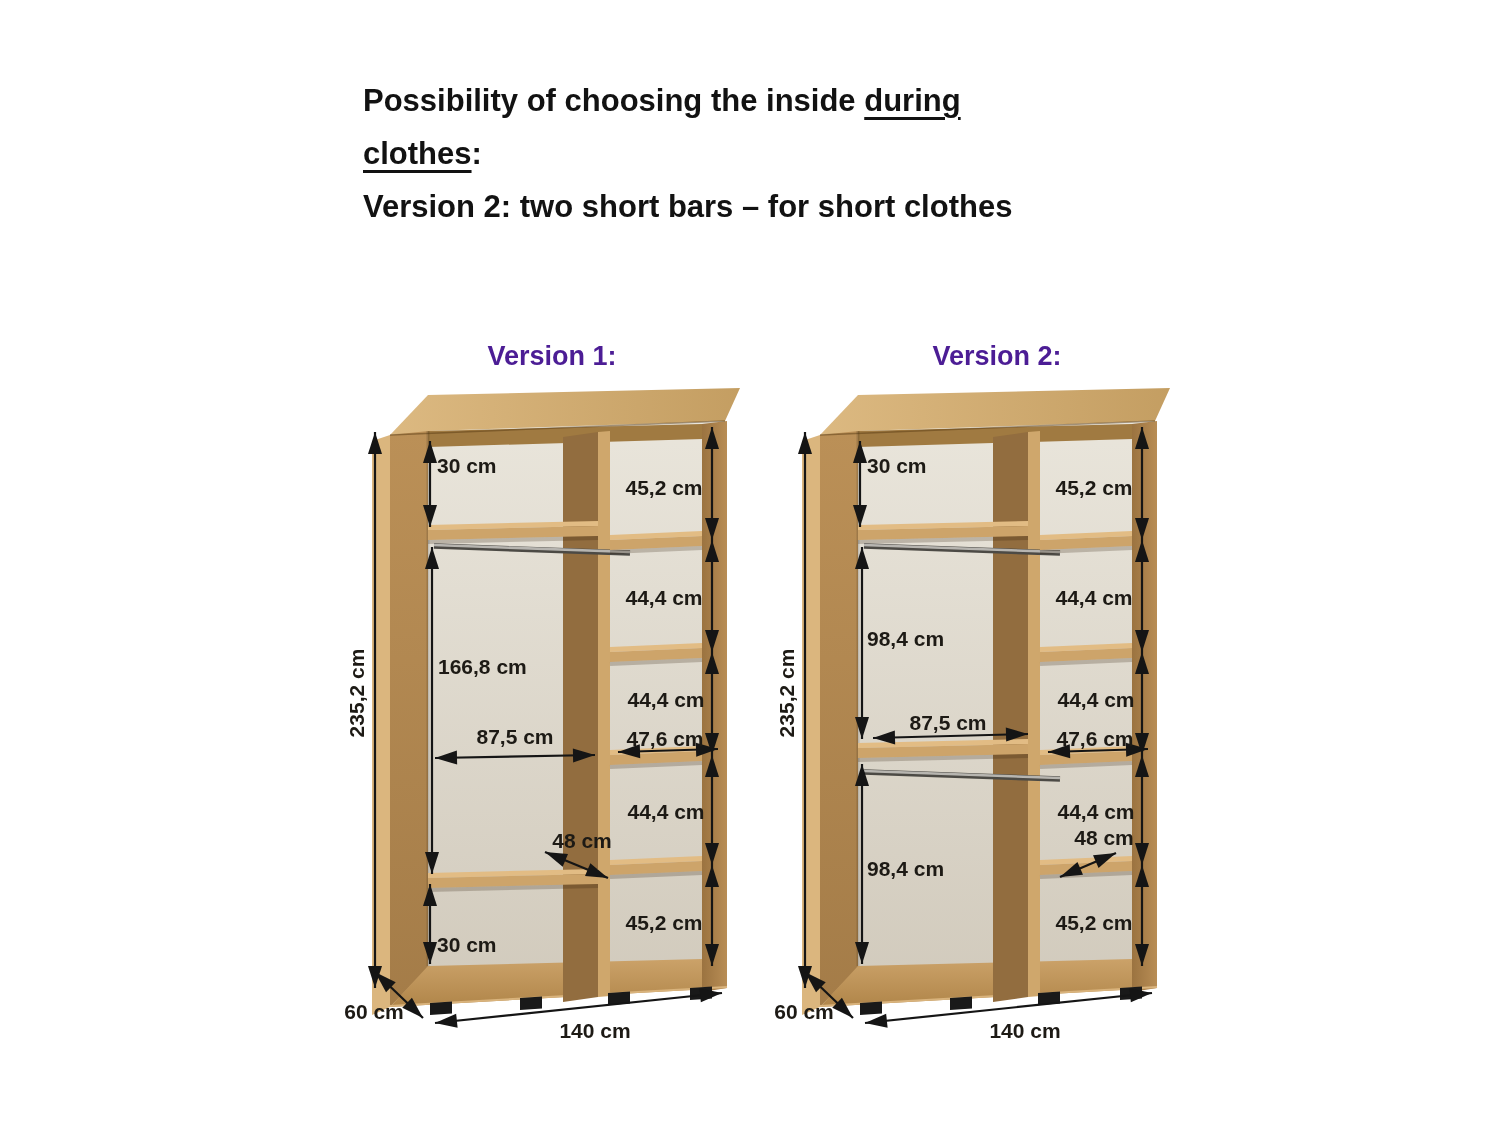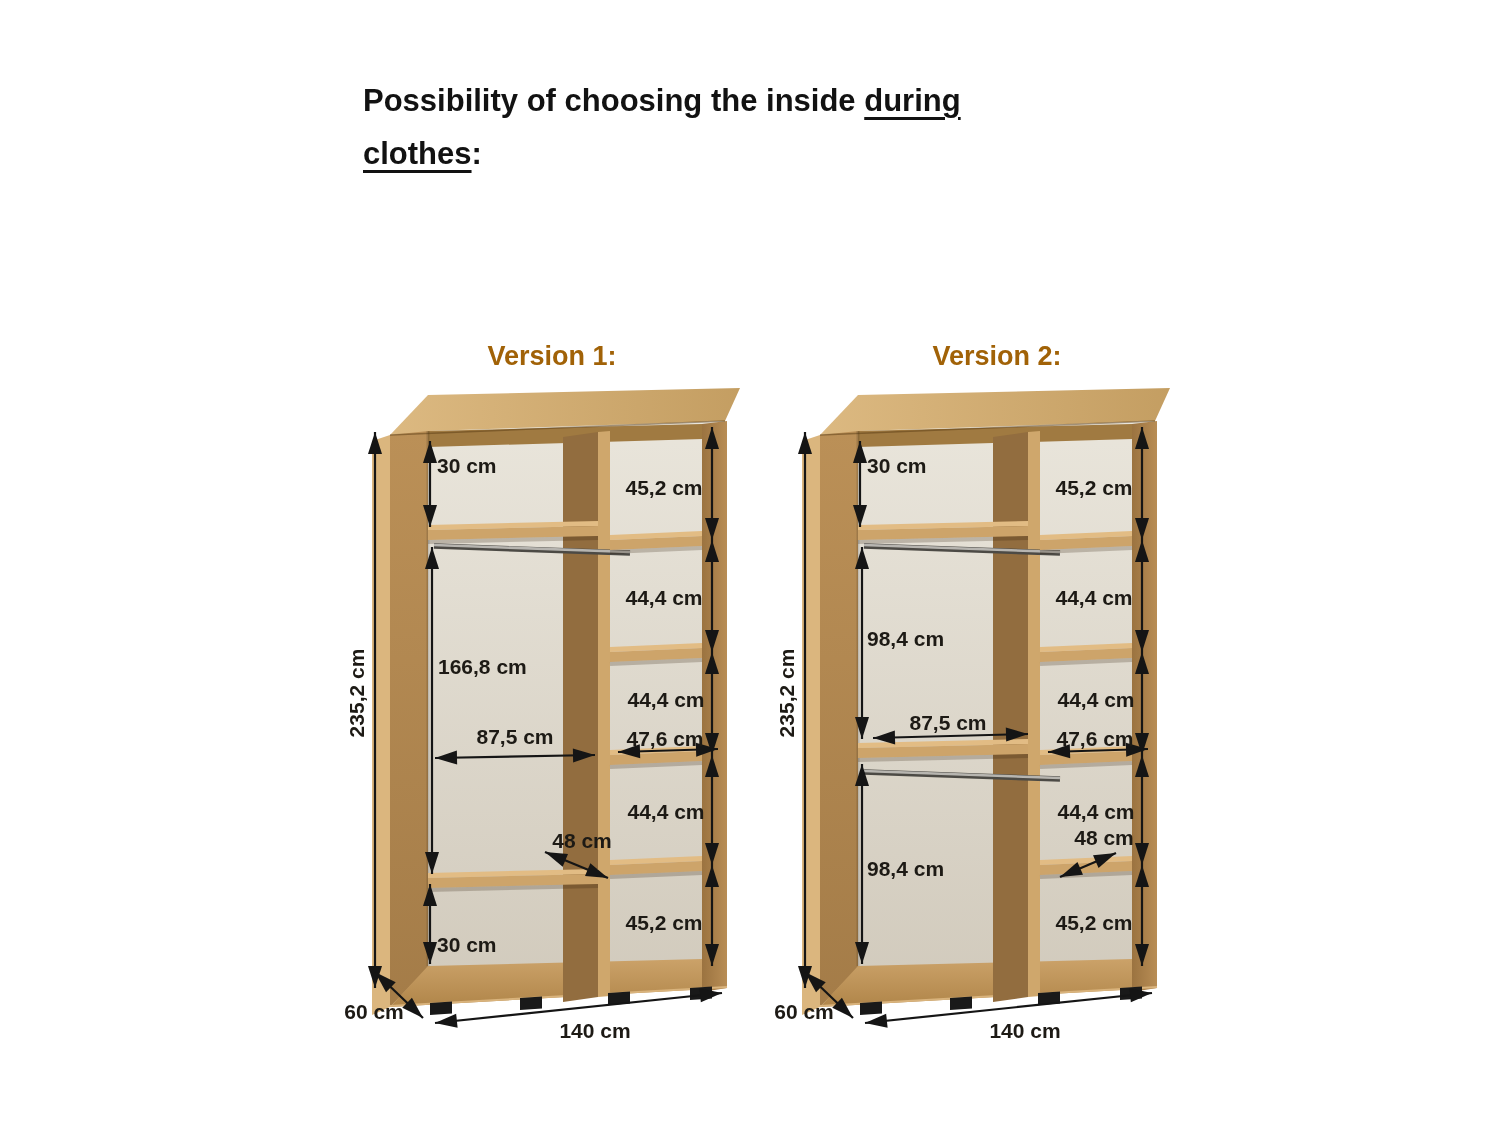--- a/index.html
+++ b/index.html
@@ -3,37 +3,38 @@
 <meta charset="utf-8">
 <style>
   html,body{margin:0;padding:0;background:#ffffff;}
   .page{position:relative;width:1500px;height:1125px;background:#ffffff;overflow:hidden;
         font-family:"Liberation Sans",sans-serif;}
   .heading{position:absolute;left:363px;top:74px;width:830px;
            font-weight:bold;font-size:31px;line-height:53px;color:#121212;}
   .heading p{margin:0;}
   .u{text-decoration:underline;text-decoration-thickness:3px;text-underline-offset:6px;}
   .vtitle{position:absolute;top:341px;width:320px;text-align:center;
-          font-weight:bold;font-size:27px;color:#a16207;}
+          font-weight:bold;font-size:27px;color:#4c1d95;}
   .vtitle.v1{left:392px;}
   .vtitle.v2{left:837px;}
   svg.wardrobe{position:absolute;width:460px;height:700px;}
   svg.w1{left:330px;top:375px;}
   svg.w2{left:760px;top:375px;}
   .dim{font-family:"Liberation Sans",sans-serif;font-weight:bold;font-size:21px;fill:#1d1a15;}
   .dline{stroke:#151515;stroke-width:2.2;fill:none;}
 </style>
 </head>
 <body>
 
 <div class="page">
 
   <div class="heading">
     <p><span>Possibility of choosing the inside </span><span class="u">during</span><br>
     <span class="u">clothes</span><span>:</span></p>
+    <p><span>Version 2: two short bars – for short clothes</span></p>
   </div>
 
   <div class="vtitle v1">Version 1:</div>
   <div class="vtitle v2">Version 2:</div>
 
   <svg class="wardrobe w1" viewBox="0 0 460 700">
     <defs>
       <linearGradient id="v1Back" x1="0" y1="0" x2="0" y2="1">
         <stop offset="0" stop-color="#e9e5db"></stop>
           <stop offset="1" stop-color="#d1cabc"></stop>

